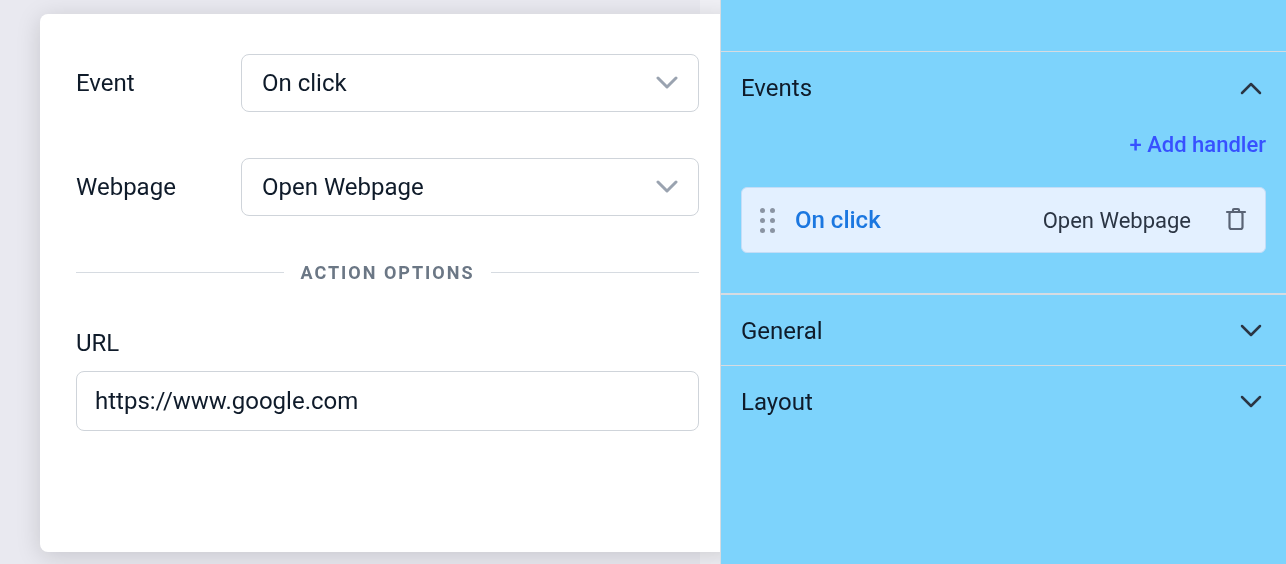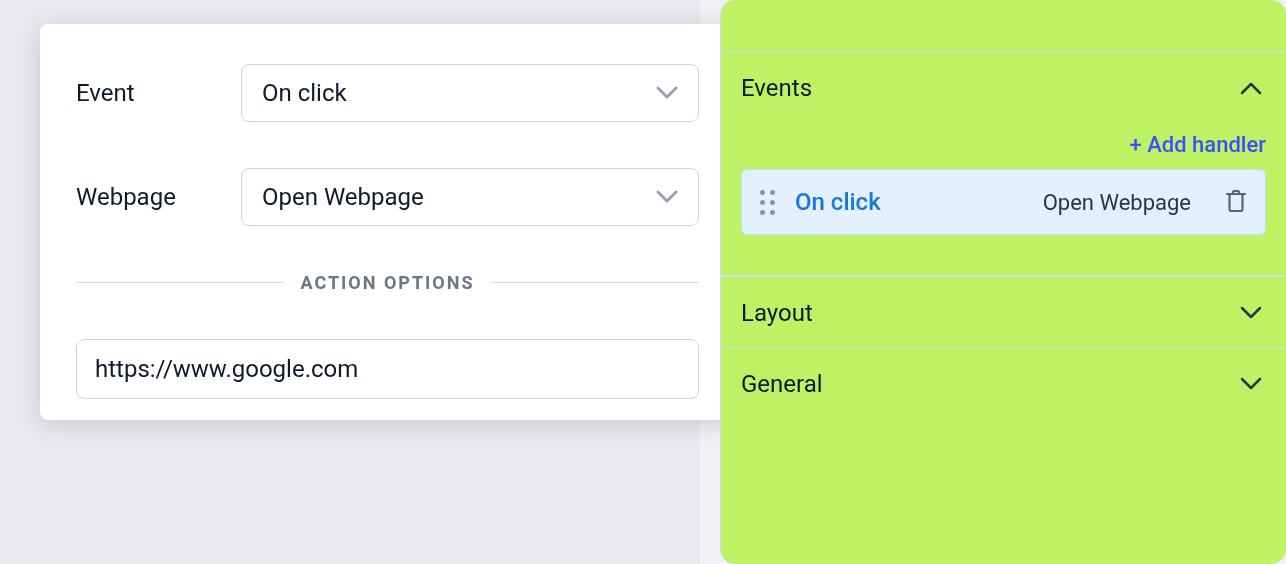--- a/index.html
+++ b/index.html
@@ -19,23 +19,23 @@
       position: absolute;
       left: 0;
       top: 0;
       width: 700px;
       height: 564px;
       background: #e9e9f0;
     }
     .popup {
       position: absolute;
       left: 40px;
-      top: 24px;
+      top: 14px;
       width: 695px;
-      height: 396px;
+      height: 538px;
       background: #ffffff;
       border-radius: 8px;
       box-shadow: 0 4px 24px rgba(0,0,0,0.15);
       padding: 40px 36px 30px 36px;
     }
     .field-row {
       display: flex;
       align-items: center;
       margin-bottom: 46px;
     }
@@ -96,23 +96,22 @@
       background: #fff;
     }
 
     
     .sidepanel {
       position: absolute;
       left: 720px;
       top: 0;
       right: 0;
       bottom: 0;
-      background: #bef264;
+      background: #7dd3fc;
       border-left: 1px solid #d6dbe1;
-      border-radius: 15px;
     }
     .section-header {
       display: flex;
       align-items: center;
       justify-content: space-between;
       padding: 22px 24px 20px 20px;
       border-top: 1px solid #d6dbe1;
       cursor: pointer;
     }
     .section-header.first {
@@ -125,21 +124,21 @@
     .section-body {
       padding: 10px 20px 40px 20px;
       border-bottom: 1px solid #d6dbe1;
     }
     .add-handler {
       display: block;
       text-align: right;
       font-size: 22px;
       color: #3751ff;
       font-weight: 500;
-      margin-bottom: 12px;
+      margin-bottom: 30px;
       cursor: pointer;
     }
     .handler-card {
       background: #e3f0ff;
       border: 1px solid #c4ddf7;
       border-radius: 6px;
       display: flex;
       align-items: center;
       padding: 18px 18px;
       gap: 20px;
@@ -213,20 +212,21 @@
     </div>
   </div>
 
   <div class="divider-row">
     <div class="divider-line"></div>
     <div class="divider-label">ACTION OPTIONS</div>
     <div class="divider-line"></div>
   </div>
 
   <div>
+    <label class="url-label">URL</label>
     <input class="url-input" type="text" value="https://www.google.com" style="">
   </div>
 </div>
 
 <div class="sidepanel">
   <div class="top-spacer"></div>
 
   <div class="section-header first">
     <span class="section-title">Events</span>
     <span class="chevron">
@@ -254,30 +254,30 @@
       <span class="trash-btn">
         <svg width="22" height="26" viewBox="0 0 22 26">
           <path d="M2 5 H20" stroke="#5a6475" stroke-width="2.2" stroke-linecap="round"></path>
           <rect x="4.5" y="5" width="13" height="17" rx="2" stroke="#5a6475" stroke-width="2.2" fill="none"></rect>
           <path d="M8 5 V3 a1 1 0 0 1 1 -1 h4 a1 1 0 0 1 1 1 V5" stroke="#5a6475" stroke-width="2.2" fill="none"></path>
         </svg>
       </span>
     </div>
   </div>
 
+  <div class="section-header general-section">
+    <span class="section-title">General</span>
+    <span class="chevron">
+      <svg width="22" height="14" viewBox="0 0 22 14">
+          <path d="M2 2 L11 11 L20 2" stroke="#2b3544" stroke-width="2.5" fill="none" stroke-linecap="round" stroke-linejoin="round"></path>
+        </svg>
+    </span>
+  </div>
+
   <div class="section-header layout-section">
     <span class="section-title">Layout</span>
     <span class="chevron">
       <svg width="22" height="14" viewBox="0 0 22 14">
           <path d="M2 2 L11 11 L20 2" stroke="#2b3544" stroke-width="2.5" fill="none" stroke-linecap="round" stroke-linejoin="round"></path>
         </svg>
     </span>
   </div>
-
-  <div class="section-header general-section">
-    <span class="section-title">General</span>
-    <span class="chevron">
-      <svg width="22" height="14" viewBox="0 0 22 14">
-          <path d="M2 2 L11 11 L20 2" stroke="#2b3544" stroke-width="2.5" fill="none" stroke-linecap="round" stroke-linejoin="round"></path>
-        </svg>
-    </span>
-  </div>
 </div>
 
 </body></html>

